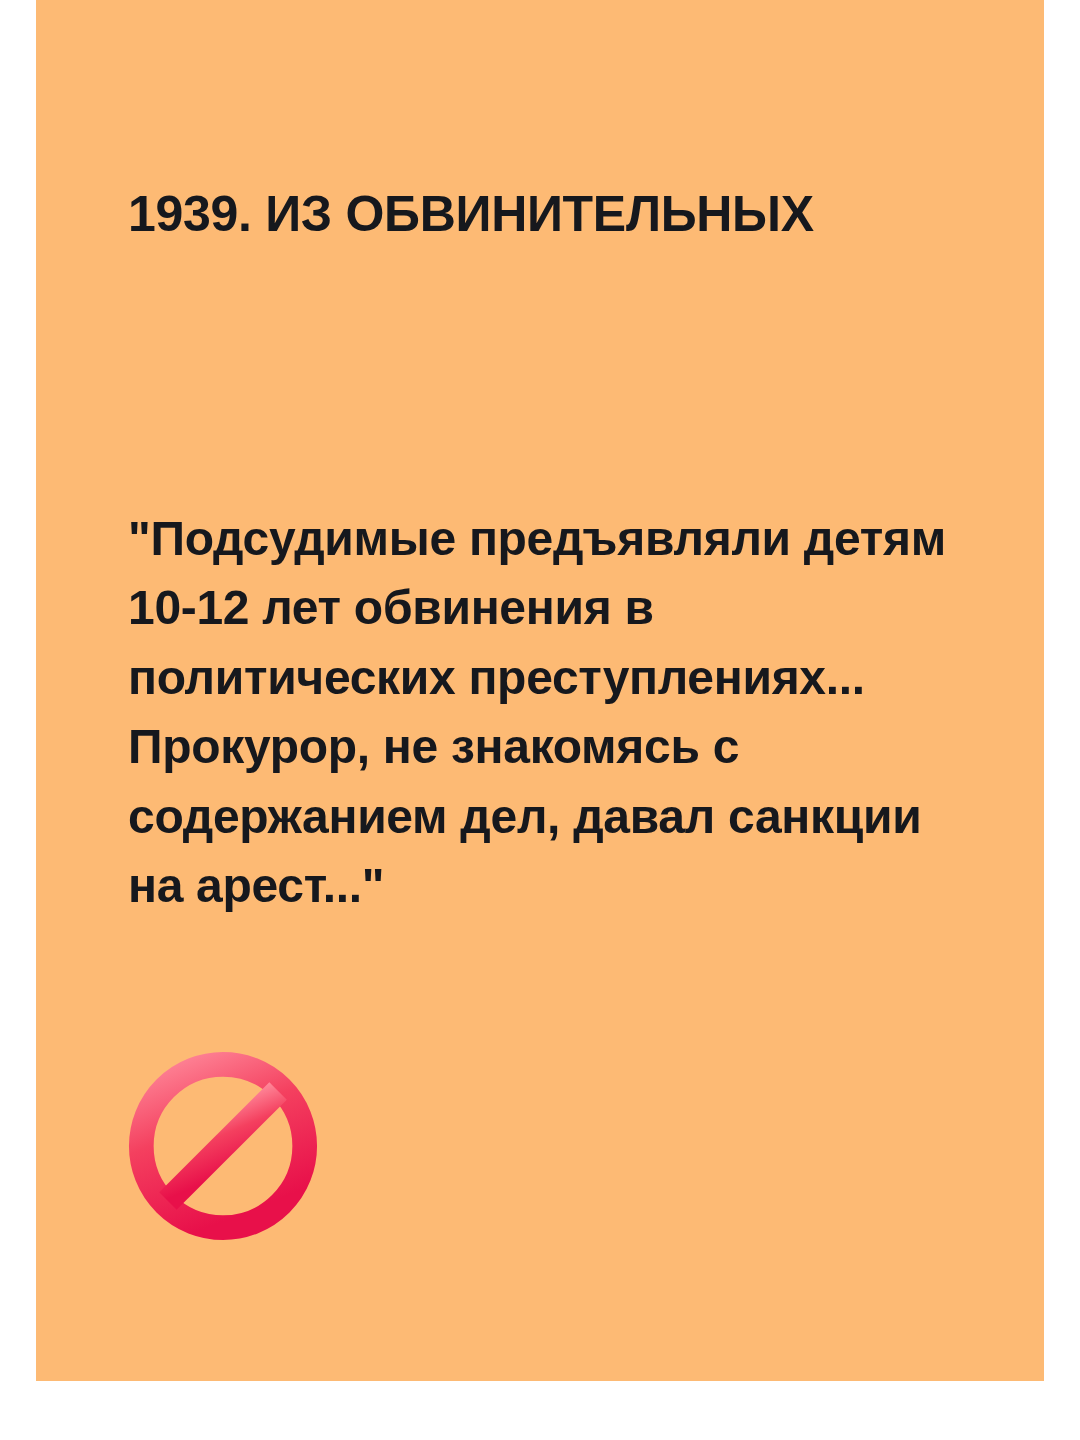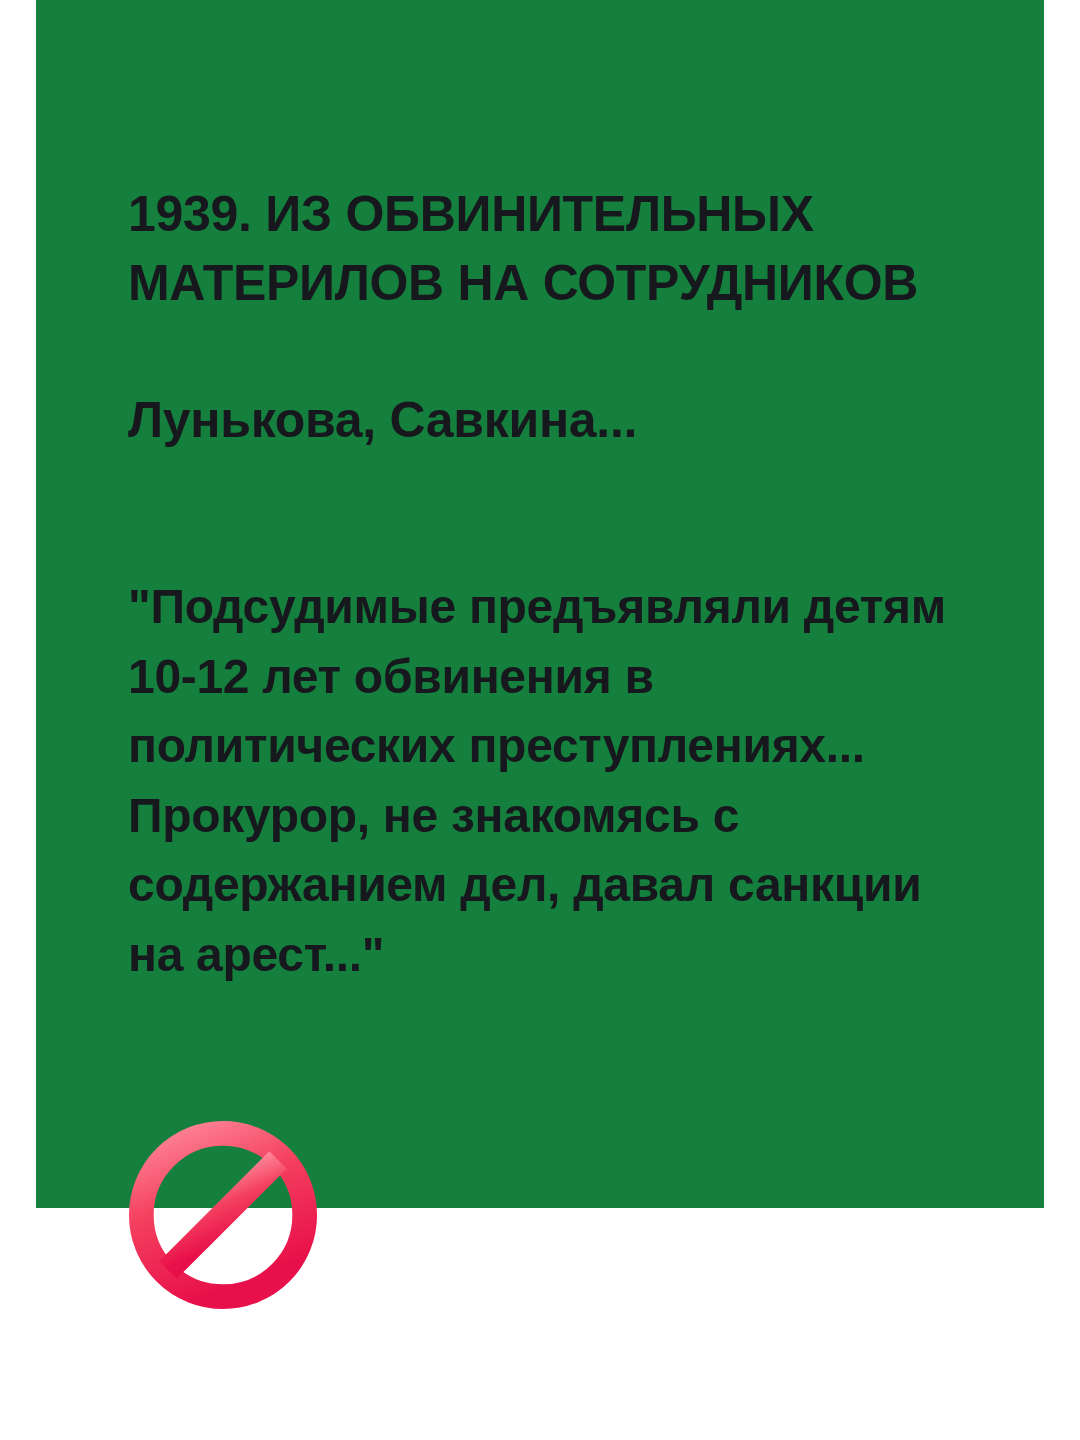--- a/index.html
+++ b/index.html
@@ -11,22 +11,22 @@
     height: 1440px;
     background: #ffffff;
     font-family: "Liberation Sans", sans-serif;
     overflow: hidden;
   }
   .card {
     position: absolute;
     left: 36px;
     top: 0;
     width: 1008px;
-    height: 1208px;
-    background: #15803d;
+    height: 1381px;
+    background: #fdba74;
     box-sizing: border-box;
     padding: 180px 80px 0 92px;
   }
   .side-strip-left {
     position: absolute;
     left: 0;
     top: 0;
     width: 36px;
     height: 1440px;
     background: #ffffff;
@@ -72,23 +72,22 @@
 </head>
 <body>
 
 <div class="side-strip-left"></div>
 <div class="side-strip-right"></div>
 
 <div class="card">
 
   <h1 class="title">
     <span>1939. ИЗ ОБВИНИТЕЛЬНЫХ</span><br>
-    <span>МАТЕРИЛОВ НА СОТРУДНИКОВ</span><br>
     <br>
-    <span>Лунькова, Савкина...</span>
+    <br>
   </h1>
 
   <p class="quote">"Подсудимые предъявляли детям 10-12 лет обвинения в политических преступлениях... Прокурор, не знакомясь с содержанием дел, давал санкции на арест..."</p>
 
   <div class="emoji-row">
     <svg class="prohibited-icon" viewBox="0 0 100 100">
       <defs>
         <linearGradient id="gradRing" x1="0" y1="0" x2="0.4" y2="1">
           <stop offset="0%" stop-color="#ff8a9b"></stop>
           <stop offset="45%" stop-color="#f4405f"></stop>

